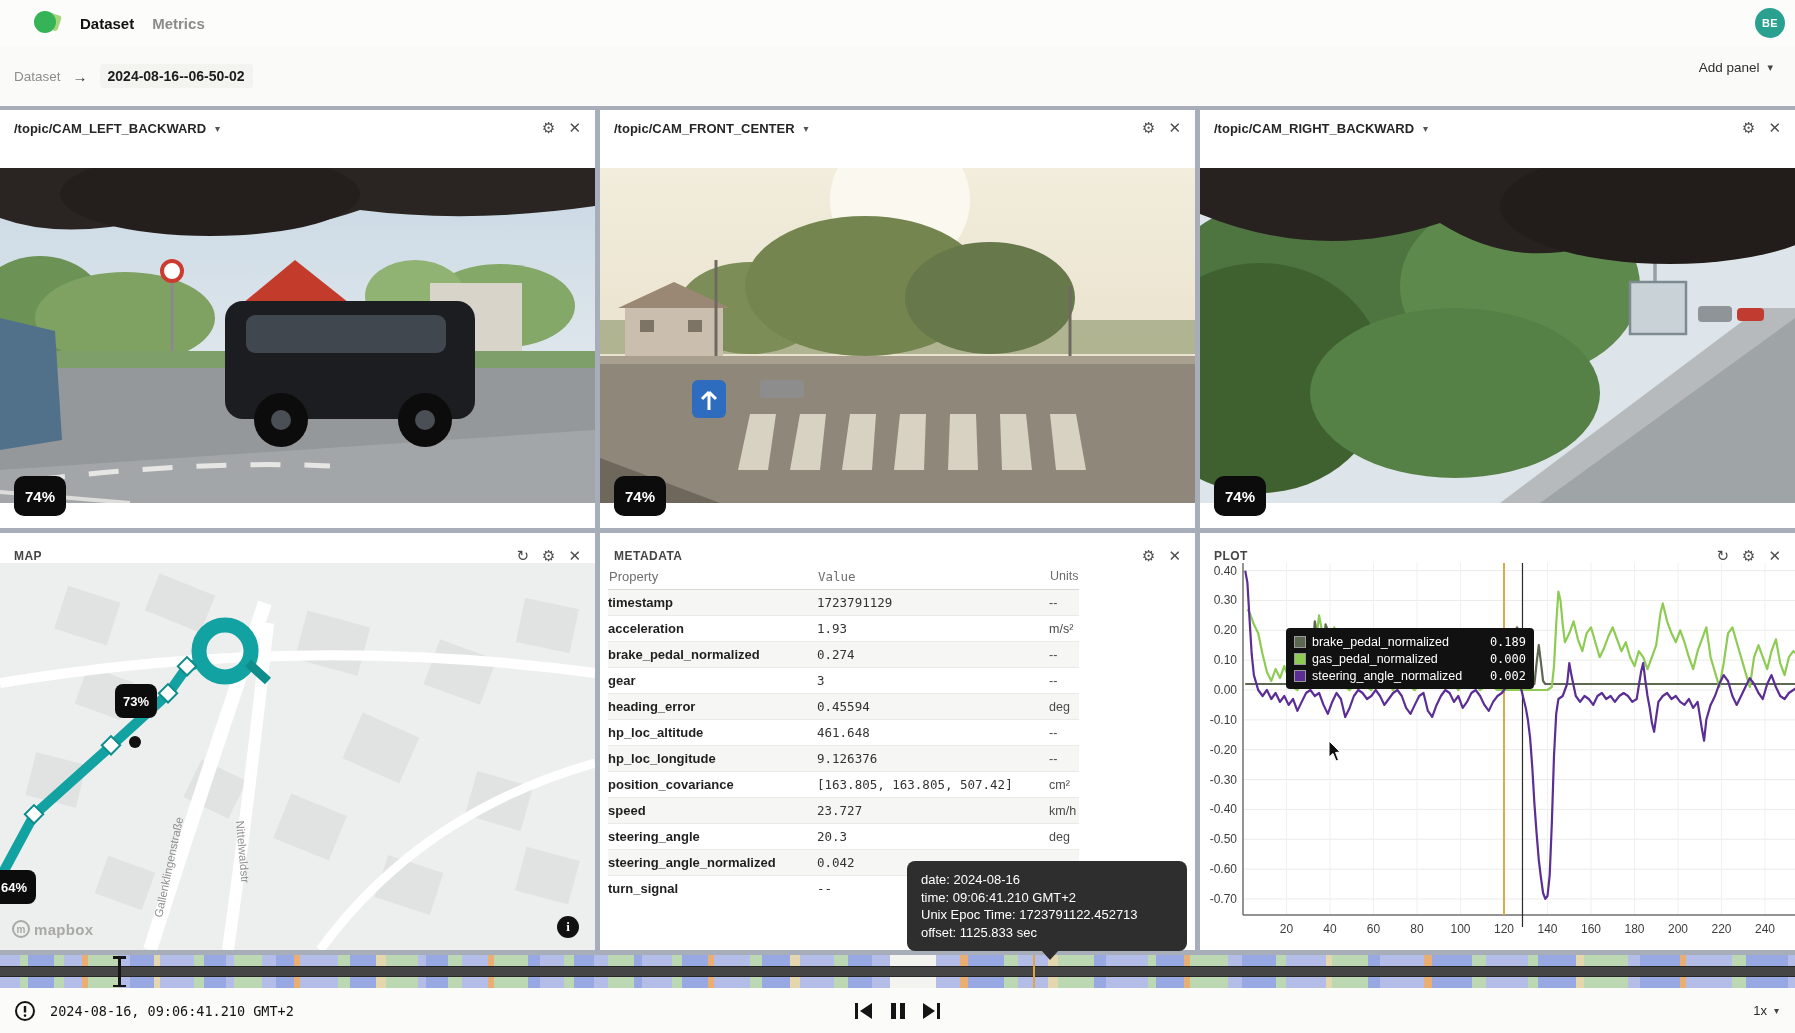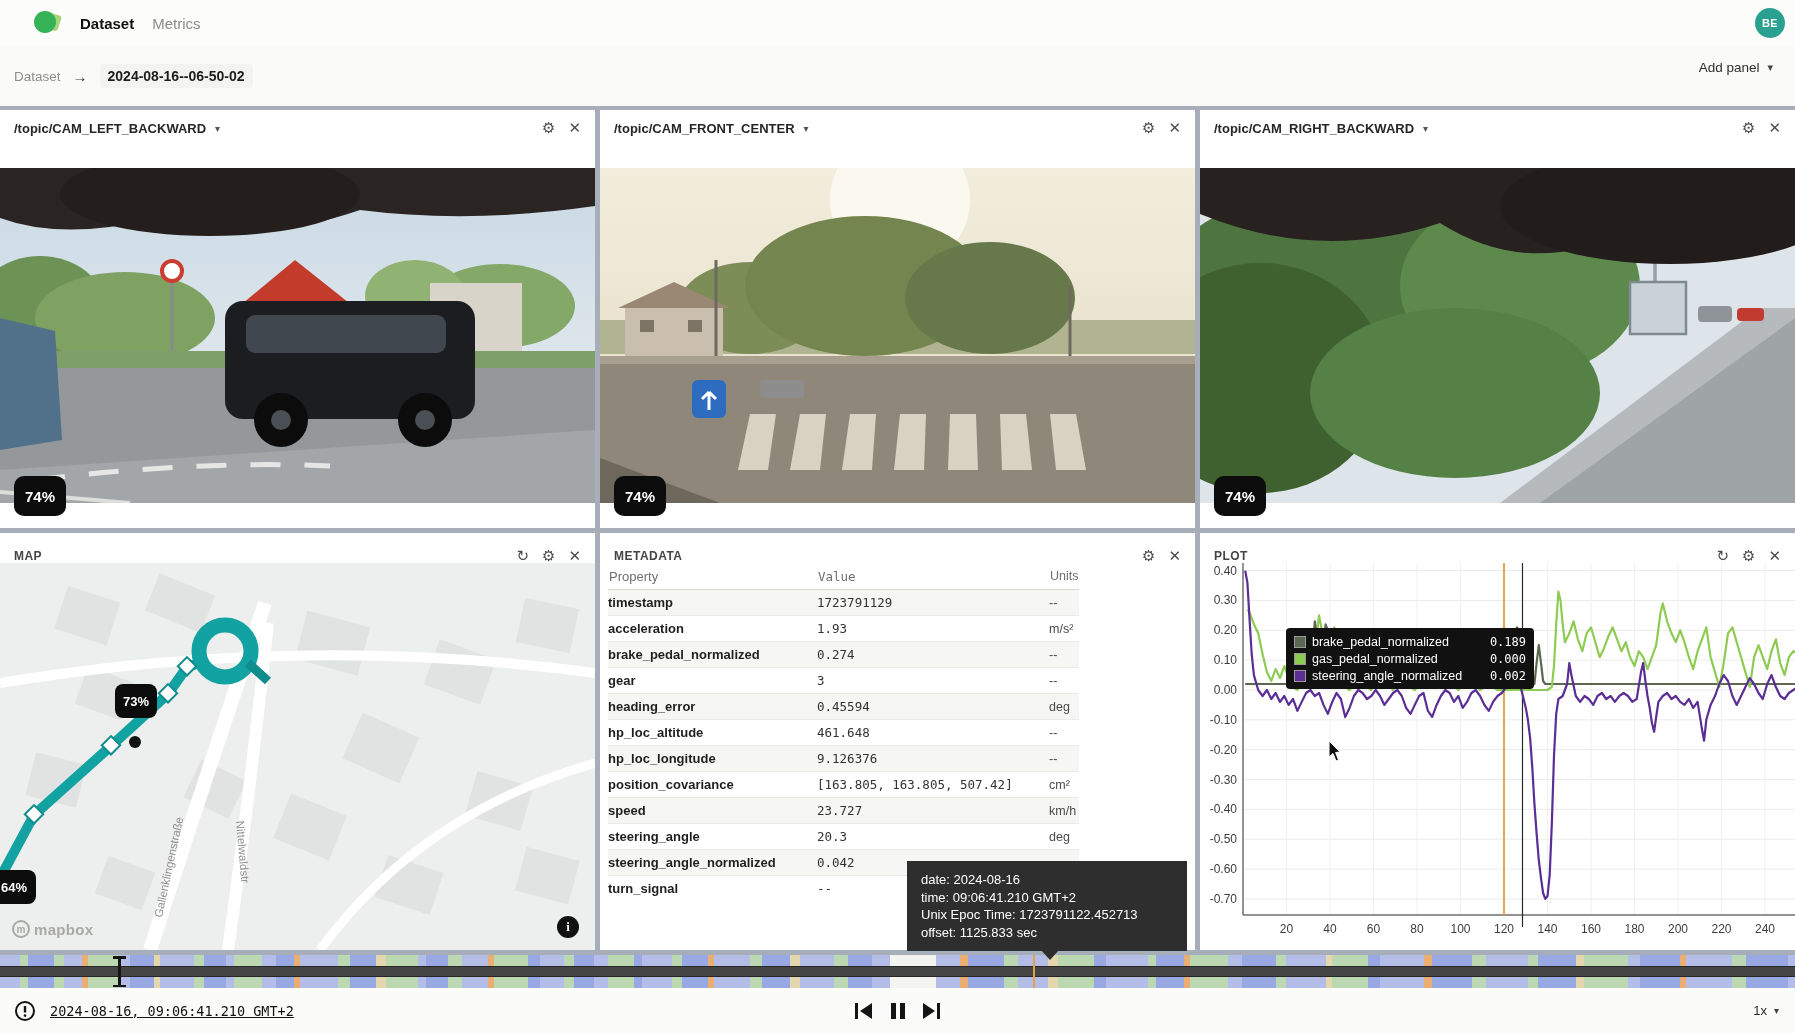--- a/index.html
+++ b/index.html
@@ -1,24 +1,24 @@
 <!DOCTYPE html>
 <html><head>
 <meta charset="utf-8">
 <style>
   html,body{margin:0;padding:0;}
   body{width:1795px;height:1033px;position:relative;overflow:hidden;
        background:#fafaf8;font-family:"Liberation Sans",sans-serif;color:#222;}
-  .mono{font-family:"DejaVu Sans Mono",monospace;text-decoration:underline;}
+  .mono{font-family:"DejaVu Sans Mono",monospace;}
   
   .topnav{position:absolute;top:0;left:0;right:0;height:46px;background:#fcfcfa;display:flex;align-items:center;}
   .logo{width:30px;height:26px;margin-left:32px;position:relative;}
   .logo .leaf{position:absolute;left:8px;top:3px;width:20px;height:16px;background:#a5d67c;transform:rotate(18deg);border-radius:3px;}
   .logo .dot{position:absolute;left:2px;top:1px;width:22px;height:22px;border-radius:50%;background:#37b357;}
-  .navtab{font-size:15px;margin-left:18px;cursor:default;}
+  .navtab{font-size:15px;margin-left:18px;cursor:default;font-weight:bold;}
   .navtab.active{font-weight:700;color:#111;}
   .navtab.inactive{color:#8b8b8b;}
   .avatar{position:absolute;right:10px;top:8px;width:30px;height:30px;border-radius:50%;background:#2aa091;color:#fff;
           font-size:11px;font-weight:700;display:flex;align-items:center;justify-content:center;letter-spacing:.03em;}
   
   .crumbs{position:absolute;top:46px;left:0;right:0;height:60px;display:flex;align-items:center;}
   .crumb-root{font-size:13.5px;color:#8d8d8d;margin-left:14px;}
   .crumb-arrow{font-size:15px;color:#333;margin:0 12px;}
   .crumb-current{font-size:14px;font-weight:600;color:#1c1c1c;background:#f3f3ef;padding:4px 8px;border-radius:4px;}
   .addpanel{position:absolute;right:22px;top:14px;font-size:13.5px;color:#2e2e2e;display:flex;align-items:center;gap:8px;}
@@ -40,21 +40,21 @@
   .badge.cam{left:14px;top:366px;width:52px;height:40px;font-size:15px;}
   
   .mtable{position:absolute;top:30px;left:8px;right:8px;border-collapse:collapse;font-size:13px;}
   .mtable th{font-weight:400;color:#6e6e6e;text-align:left;height:24px;border-bottom:1px solid #d8d8d4;}
   .mtable td{height:25px;border-top:1px solid #eaeae7;padding:0;margin-left:28px;}
   .mtable tr:nth-child(odd) td{background:#f6f6f4;}
   .col-prop{width:207px;font-weight:700;color:#1f1f1f;}
   .col-val{width:230px;font-family:"DejaVu Sans Mono",monospace;font-size:12.5px;color:#333;}
   .col-unit{color:#4a4a4a;font-size:12.5px;}
   
-  .time-tip{position:absolute;left:907px;top:861px;width:252px;background:#2e2e2e;color:#fff;border-radius:0;
+  .time-tip{position:absolute;left:907px;top:861px;width:252px;background:#2e2e2e;color:#fff;border-radius:8px;
             padding:10px 14px;font-size:13px;line-height:17.5px;z-index:50;}
   .time-tip .arr{position:absolute;bottom:-9px;left:48%;width:0;height:0;border-left:9px solid transparent;border-right:9px solid transparent;border-top:10px solid #2e2e2e;}
   .plot-legend{position:absolute;left:86px;top:95px;width:232px;background:#111;border-radius:4px;padding:5px 8px;z-index:40;}
   .lg-row{display:flex;align-items:center;height:17px;font-size:12.5px;color:#fff;}
   .lg-sw{width:12px;height:12px;margin-right:6px;border:1px solid #9a9a9a;box-sizing:border-box;}
   .lg-name{flex:1;}
   .lg-val{font-family:"DejaVu Sans Mono",monospace;font-size:12px;}
   
   .tick{font-size:12px;fill:#3c3c3c;font-family:"Liberation Sans",sans-serif;}
   

